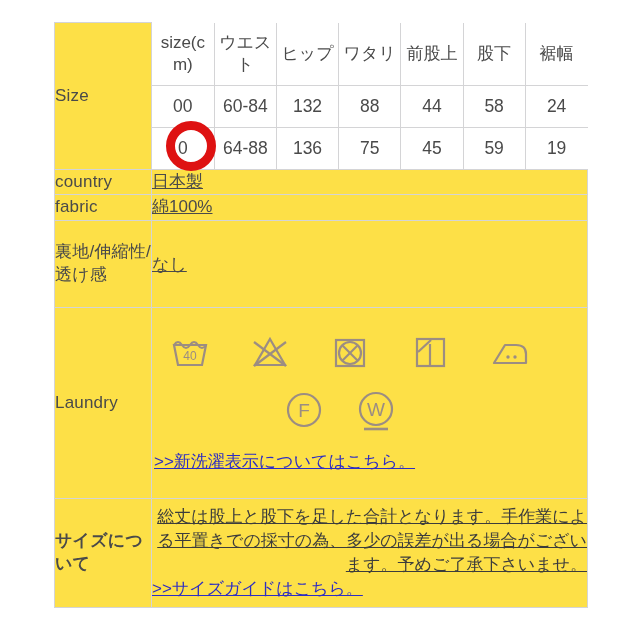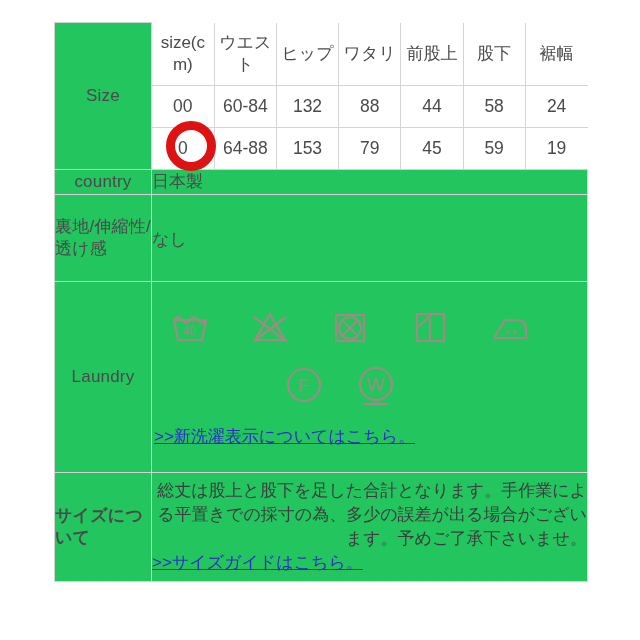--- a/index.html
+++ b/index.html
@@ -26,27 +26,27 @@
   table.spec {
     border-collapse: collapse;
     table-layout: fixed;
     width: 534px;
     background: #fff;
   }
   table.spec td {
     border: 1px solid #d4d4d6;
     padding: 0;
     vertical-align: middle;
-    background: #22c55e;
+    background: #fde047;
   }
 
   
   .lbl {
     width: 96px;
-    text-align: center;
+    text-align: left;
     font-size: 17px;
     color: #4a4a4a;
     letter-spacing: .2px;
     padding: 6px 4px;
     line-height: 1.32;
   }
   .lbl.jp {
     text-align: left;
   }
 
@@ -72,20 +72,21 @@
   table.size td.c0 { border-left: 0; }
   table.size td.c6 { border-right: 0; }
   table.size tr.head td { border-top: 0; }
   table.size tr.last td { border-bottom: 0; }
 
   .val {
     font-size: 17px;
     color: #4a4a4a;
     padding: 7px 0 7px 8px;
     line-height: 1.45;
+    text-decoration: underline;
   }
   .val.tall { padding-top: 14px; padding-bottom: 10px; }
 
   
   .laundry-cell { padding: 14px 0 6px 8px; }
   .sym-row {
     display: flex;
     align-items: center;
     gap: 36px;
     padding-left: 16px;
@@ -151,36 +152,40 @@
                 <td>60-84</td>
                 <td>132</td>
                 <td>88</td>
                 <td>44</td>
                 <td>58</td>
                 <td class="c6">24</td>
               </tr>
               <tr class="body last">
                 <td class="c0">0</td>
                 <td>64-88</td>
-                <td>153</td>
-                <td>79</td>
+                <td>136</td>
+                <td>75</td>
                 <td>45</td>
                 <td>59</td>
                 <td class="c6">19</td>
               </tr>
             </tbody>
           </table>
         </td>
       </tr>
 
       <tr>
         <td class="lbl">country</td>
         <td class="val">日本製</td>
       </tr>
 
+      <tr>
+        <td class="lbl">fabric</td>
+        <td class="val">綿100%</td>
+      </tr>
 
       <tr>
         <td class="lbl jp" style="height:86px;">裏地/伸縮性/透け感</td>
         <td class="val tall">なし</td>
       </tr>
 
       <tr>
         <td class="lbl" style="height:190px;">Laundry</td>
         <td class="laundry-cell">
 

